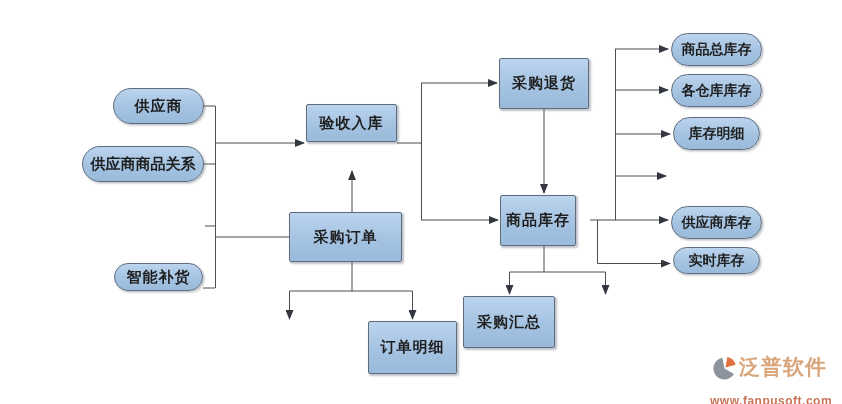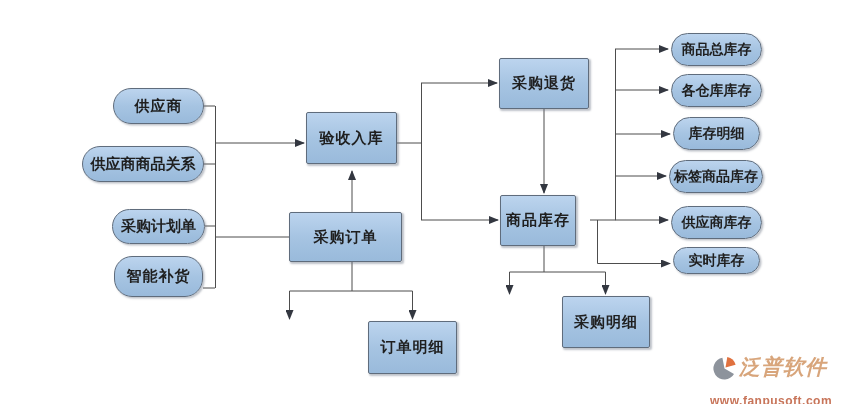--- a/index.html
+++ b/index.html
@@ -28,21 +28,20 @@
   .rect{border-radius:2px;}
   .pill{border-radius:18px;}
   .pill-sm{border-radius:17px;font-size:14px;letter-spacing:0;}
   .logo{position:absolute;z-index:3;left:712px;top:353px;width:122px;}
   .logo-row{display:flex;align-items:center;}
   .logo-mark{width:25px;height:29px;flex:0 0 auto;}
   .logo-text{
     font-size:21px;font-weight:bold;color:#d8a57b;
     letter-spacing:1px;line-height:29px;margin-left:2px;
     font-family:"Liberation Serif","DejaVu Serif",serif;
-    font-style:italic;
   }
   .logo-url{
     font-size:12px;font-weight:bold;color:#c8755a;
     letter-spacing:0.5px;margin-top:12px;margin-left:-2px;
     font-family:Liberation Sans, sans-serif;
   }
 </style>
 </head>
 <body>
 
@@ -81,35 +80,33 @@
       <line x1="615" y1="90" x2="668" y2="90" marker-end="url(#arr)"></line>
       <line x1="615" y1="134" x2="670" y2="134" marker-end="url(#arr)"></line>
       <line x1="615" y1="176" x2="666" y2="176" marker-end="url(#arr)"></line>
       <line x1="615" y1="220" x2="668" y2="220" marker-end="url(#arr)"></line>
       <line x1="597.5" y1="263.5" x2="670" y2="263.5" marker-end="url(#arr)"></line>
     </g>
   </svg>
 
   <div class="node pill" style="left:82px;top:146px;width:122px;height:36px;letter-spacing:0">供应商商品关系</div>
   <div class="node pill" style="left:113px;top:88px;width:91px;height:36px">供应商</div>
-  <div class="node pill" style="left:112px;top:209px;width:93px;height:35px;letter-spacing:0">采购计划单</div>
-  <div class="node pill" style="left:114px;top:256px;width:89px;height:41px">智能补货</div>
+  <div class="node pill" style="left:114px;top:263px;width:89px;height:28px">智能补货</div>
 
-  <div class="node rect" style="left:306px;top:112px;width:91px;height:52px">验收入库</div>
+  <div class="node rect" style="left:306px;top:104px;width:91px;height:38px">验收入库</div>
   <div class="node rect" style="left:289px;top:212px;width:113px;height:50px">采购订单</div>
   <div class="node rect" style="left:368px;top:321px;width:89px;height:53px">订单明细</div>
 
   <div class="node rect" style="left:499px;top:58px;width:90px;height:51px">采购退货</div>
   <div class="node rect" style="left:500px;top:195px;width:76px;height:51px">商品库存</div>
-  <div class="node rect" style="left:562px;top:296px;width:88px;height:52px">采购明细</div>
+  <div class="node rect" style="left:463px;top:296px;width:92px;height:52px">采购汇总</div>
 
   <div class="node pill pill-sm" style="left:671px;top:33px;width:91px;height:33px">商品总库存</div>
   <div class="node pill pill-sm" style="left:673px;top:117px;width:87px;height:33px">库存明细</div>
   <div class="node pill pill-sm" style="left:671px;top:74px;width:91px;height:33px">各仓库库存</div>
-  <div class="node pill pill-sm" style="left:669px;top:160px;width:94px;height:33px">标签商品库存</div>
   <div class="node pill pill-sm" style="left:671px;top:206px;width:91px;height:33px">供应商库存</div>
   <div class="node pill pill-sm" style="left:673px;top:247px;width:87px;height:27px">实时库存</div>
 
   <div class="logo">
     <div class="logo-row">
       <svg class="logo-mark" viewBox="0 0 25 29">
         <path d="M12.5,15.5 L10.4,4.7 A11,11 0 1 0 22,20.9 Z" fill="#8d939c"></path>
         <path d="M13.5,14.5 L15.3,4.0 A11,11 0 0 1 23.6,11.7 Z" fill="#e0713f"></path>
       </svg>
       <span class="logo-text">泛普软件</span>

